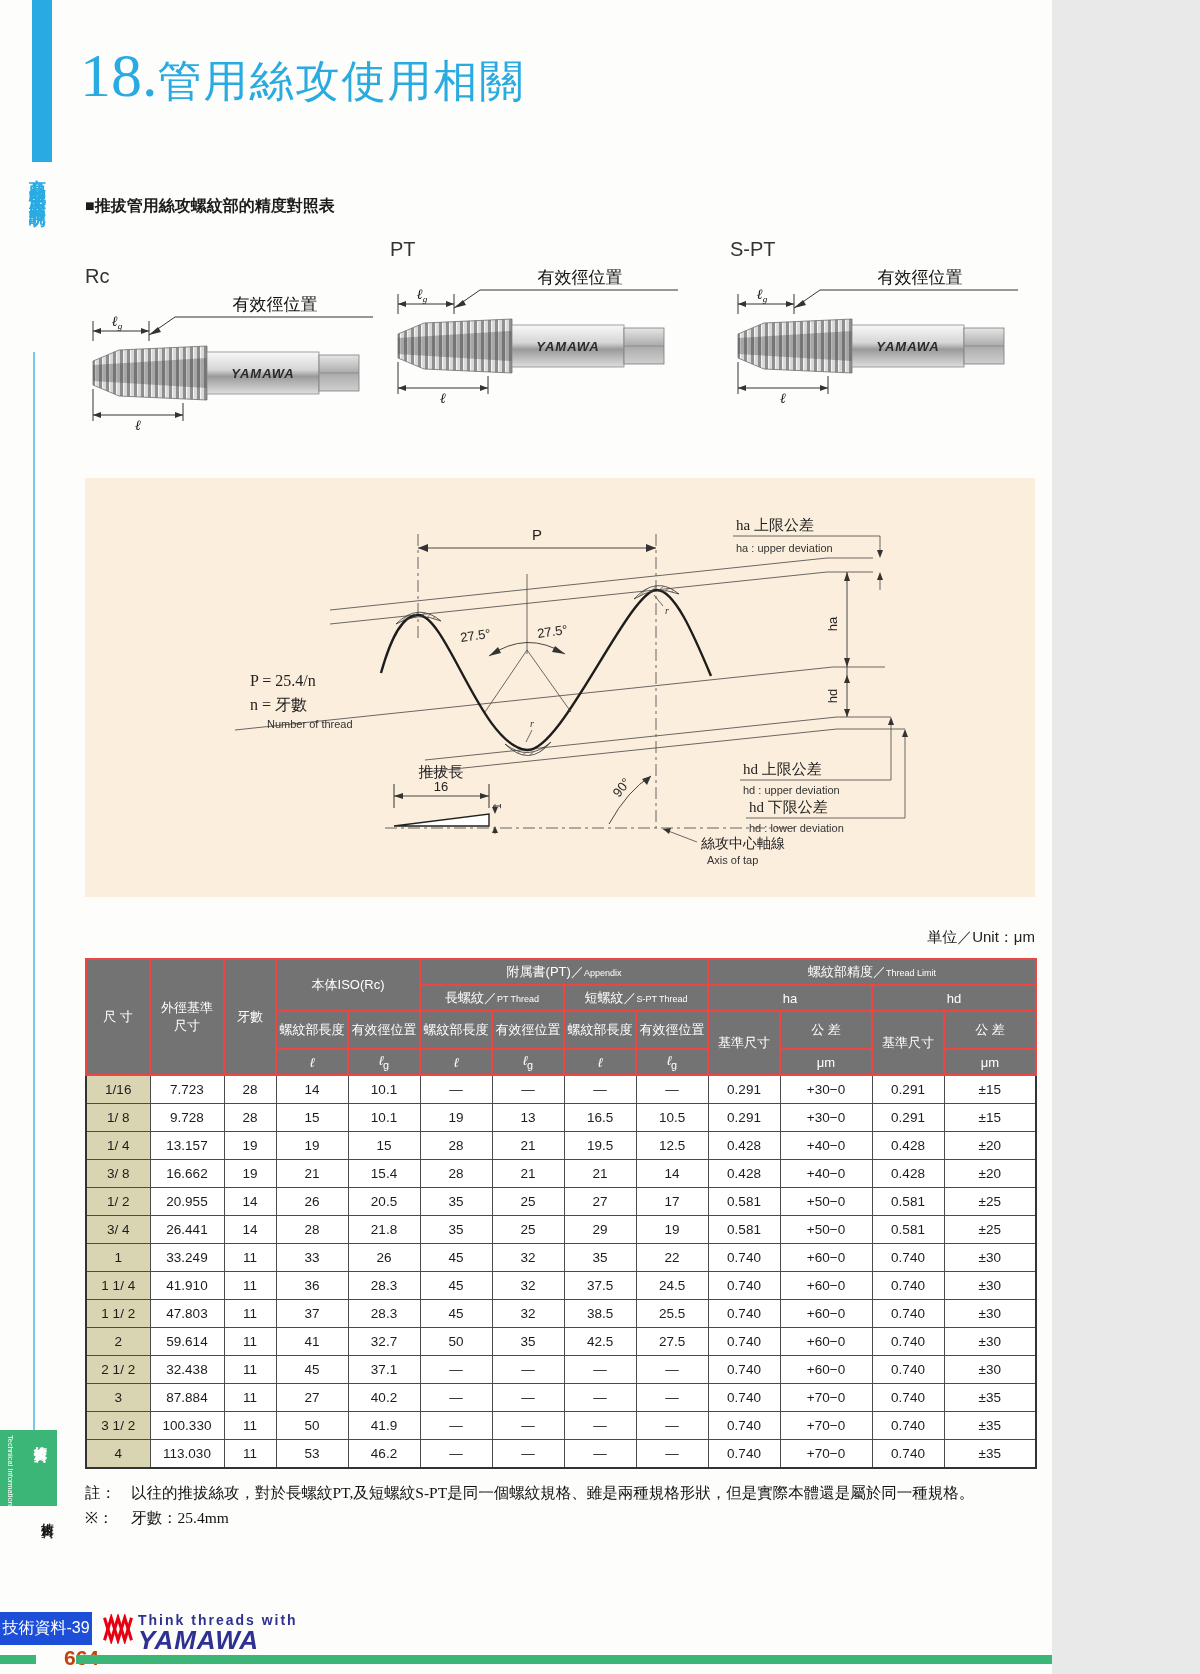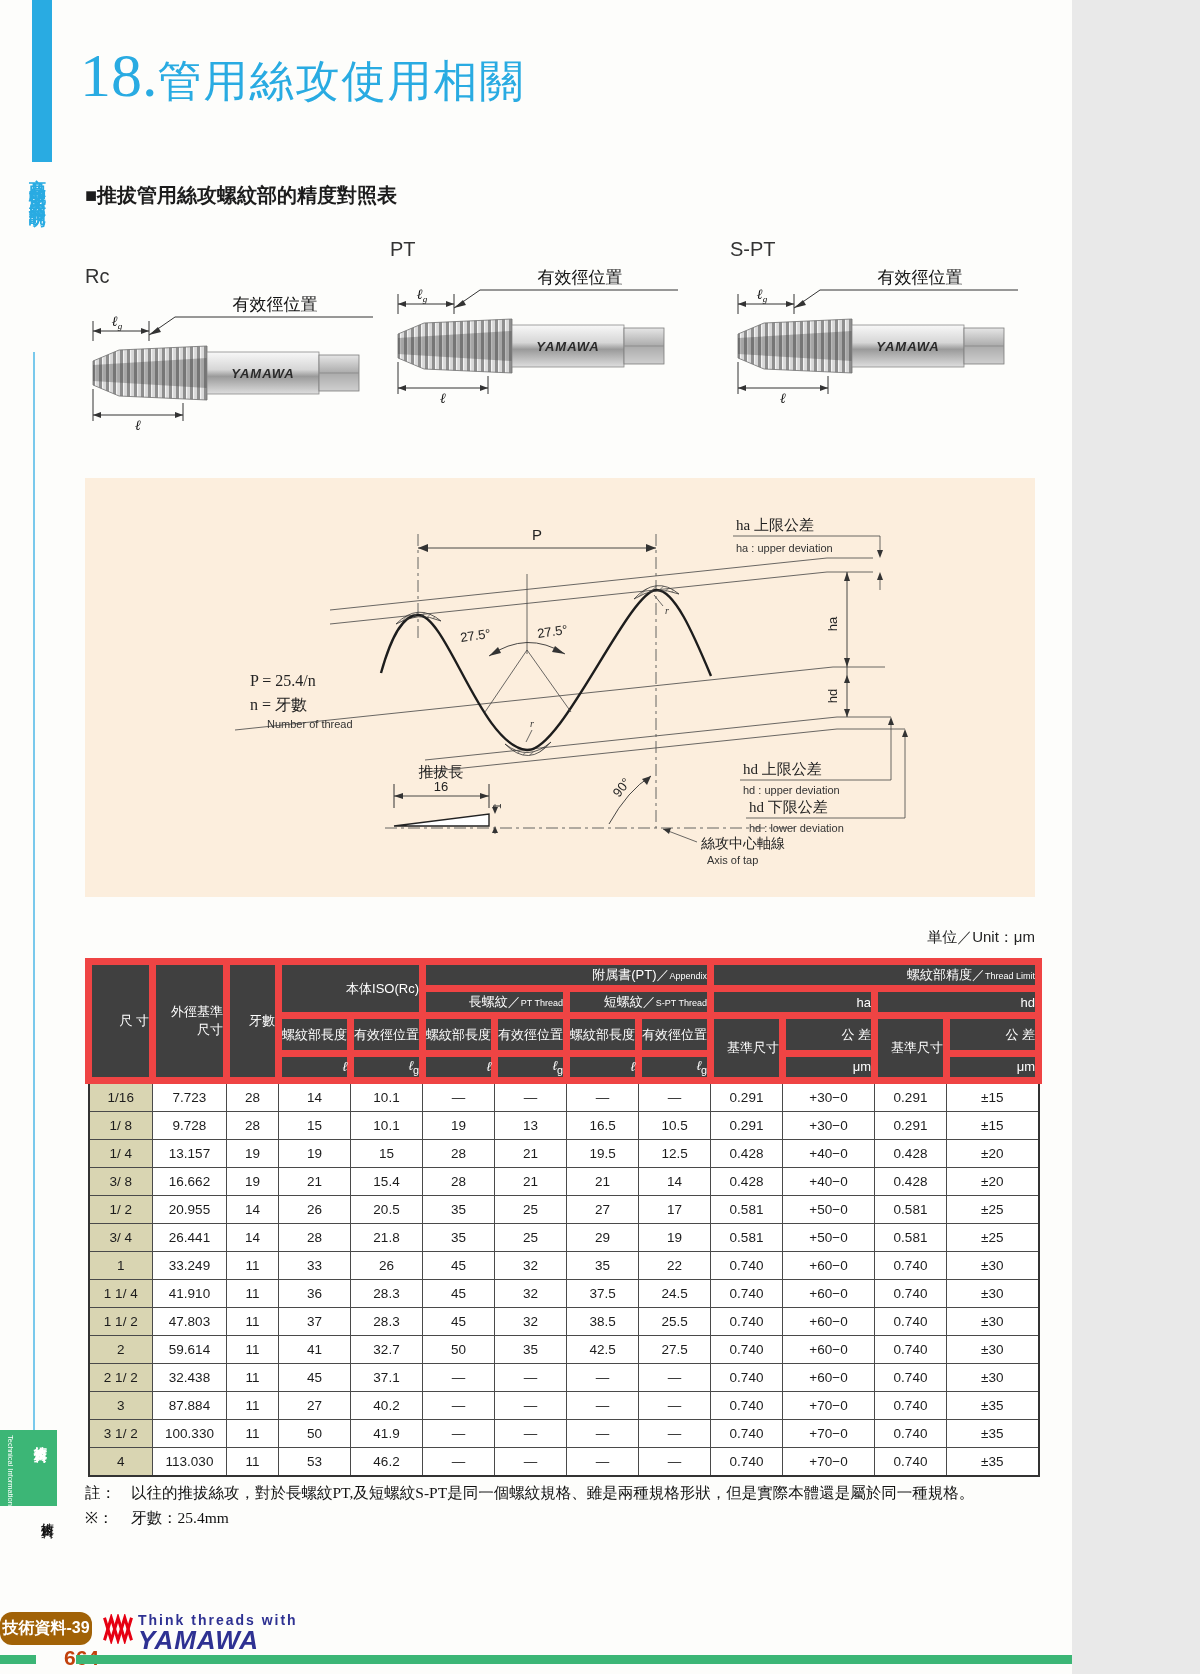--- a/index.html
+++ b/index.html
@@ -1,34 +1,34 @@
 <!DOCTYPE html>
 <html><head>
 <meta charset="utf-8">
 <style>
   html,body{margin:0;padding:0;background:#e9e9e9;}
   .page{position:relative;width:1052px;height:1674px;background:#fdfdfb;overflow:hidden;
-        font-family:"Liberation Serif",serif;color:#1c1c1c;padding-left:20px;}
+        font-family:"Liberation Serif",serif;color:#1c1c1c;}
   
   .side-bar-blue{position:absolute;left:32px;top:0;width:20px;height:162px;background:#29ABE2;}
   .side-text-blue{position:absolute;left:26px;top:166px;writing-mode:vertical-rl;
         font-size:17px;letter-spacing:4px;color:#29ABE2;font-weight:600;}
   .side-line{position:absolute;left:33px;top:352px;width:2px;height:1078px;background:#79c9ec;}
   .side-green-box{position:absolute;left:0;top:1430px;width:57px;height:76px;background:#3CB676;}
   .side-green-zh{position:absolute;right:8px;top:6px;writing-mode:vertical-rl;
         color:#fff;font-size:13px;font-weight:700;letter-spacing:1px;}
   .side-green-en{position:absolute;left:6px;top:5px;writing-mode:vertical-rl;
         color:#fff;font-size:7.5px;font-family:"Liberation Sans",sans-serif;}
   .side-text-black{position:absolute;left:38px;top:1512px;writing-mode:vertical-rl;
         font-size:13px;color:#111;letter-spacing:1px;}
   
   .title{position:absolute;left:80px;top:40px;color:#29ABE2;white-space:nowrap;}
   .title .num{font-size:62px;font-family:"Liberation Serif",serif;}
   .title .zh{font-size:44px;letter-spacing:2px;}
-  .heading{position:absolute;left:85px;top:182px;font-size:20px;font-weight:700;}
+  .heading{position:absolute;left:85px;top:196px;font-size:16px;font-weight:700;}
   
   .figs{position:absolute;left:85px;top:238px;width:950px;height:180px;}
   .fig{position:absolute;top:0;width:290px;}
   .fig .flabel{font-family:"Liberation Sans",sans-serif;font-size:20px;color:#333;height:26px;}
   .fig svg{display:block;}
   .dim{stroke:#333;stroke-width:1;fill:none;}
   .thin{stroke:#444;stroke-width:.8;fill:none;}
   .arr{fill:#333;stroke:none;}
   .cjk17{font:17px "Liberation Serif",serif;fill:#111;}
   .sym{font:italic 14px "Liberation Serif",serif;fill:#111;}
@@ -46,34 +46,34 @@
   .t13{font:13px "Liberation Sans",sans-serif;fill:#222;}
   .t11{font:11px "Liberation Sans",sans-serif;fill:#333;}
   .t10{font:10px "Liberation Sans",sans-serif;fill:#333;}
   .tr{font:italic 10px "Liberation Serif",serif;fill:#333;}
   
   .unit{position:absolute;left:85px;top:928px;width:950px;text-align:right;
         font-size:15px;font-family:"Liberation Sans",sans-serif;color:#222;}
   .tblwrap{position:absolute;left:85px;top:958px;width:950px;}
   table.spec{border-collapse:collapse;table-layout:fixed;width:950px;
         font-family:"Liberation Sans",sans-serif;border:2px solid #333;}
-  table.spec th{background:#404040;color:#fff;font-weight:400;border:7px solid #ef4444;
-        font-size:13px;padding:1px 0;text-align:right;}
+  table.spec th{background:#737373;color:#fff;font-weight:400;border:2px solid #ef4444;
+        font-size:13px;padding:1px 0;text-align:center;}
   table.spec .en{font-size:9px;}
   table.spec td{border:1px solid #4a4a4a;font-size:13.5px;color:#1c1c1c;text-align:center;
         height:27px;background:#fff;padding:0;}
   table.spec td.size-col{background:#D9D5B2;}
   .r1{height:26px;}.r2{height:26px;}.r3{height:38px;margin-left:24px;}.r4{height:26px;}
   
   .notes{position:absolute;left:85px;top:1480px;font-size:15.5px;line-height:25px;color:#111;}
   .notes .lbl{display:inline-block;width:46px;}
   
-  .badge{position:absolute;left:0;top:1612px;width:92px;height:33px;background:#a16207;
-        color:#fff;font-size:16px;font-weight:700;display:flex;align-items:center;justify-content:center;
-        font-family:"Liberation Sans",sans-serif;border-radius:12px;}
+  .badge{position:absolute;left:0;top:1612px;width:92px;height:33px;background:#1d4ed8;
+        color:#fff;font-size:16px;font-weight:400;display:flex;align-items:center;justify-content:center;
+        font-family:"Liberation Sans",sans-serif;}
   .logo{position:absolute;left:103px;top:1612px;display:flex;align-items:flex-start;}
   .logo-mark{width:30px;height:30px;margin-right:5px;margin-top:2px;}
   .logo-text .tag{font-family:"Liberation Sans",sans-serif;font-size:14px;font-weight:700;
         color:#2E3192;letter-spacing:2px;}
   .logo-text .name{font-family:"Liberation Sans",sans-serif;font-size:26px;font-weight:700;
         font-style:italic;color:#2E3192;letter-spacing:1px;line-height:24px;}
   .pagebar-left{position:absolute;left:0;top:1655px;width:36px;height:9px;background:#3CB676;}
   .pagebar-right{position:absolute;left:76px;top:1655px;width:1124px;height:9px;background:#3CB676;}
   .pagenum{position:absolute;left:37px;top:1646px;font-size:21px;font-weight:700;
         font-family:"Liberation Sans",sans-serif;color:#c2410c;margin-left:27px;}

